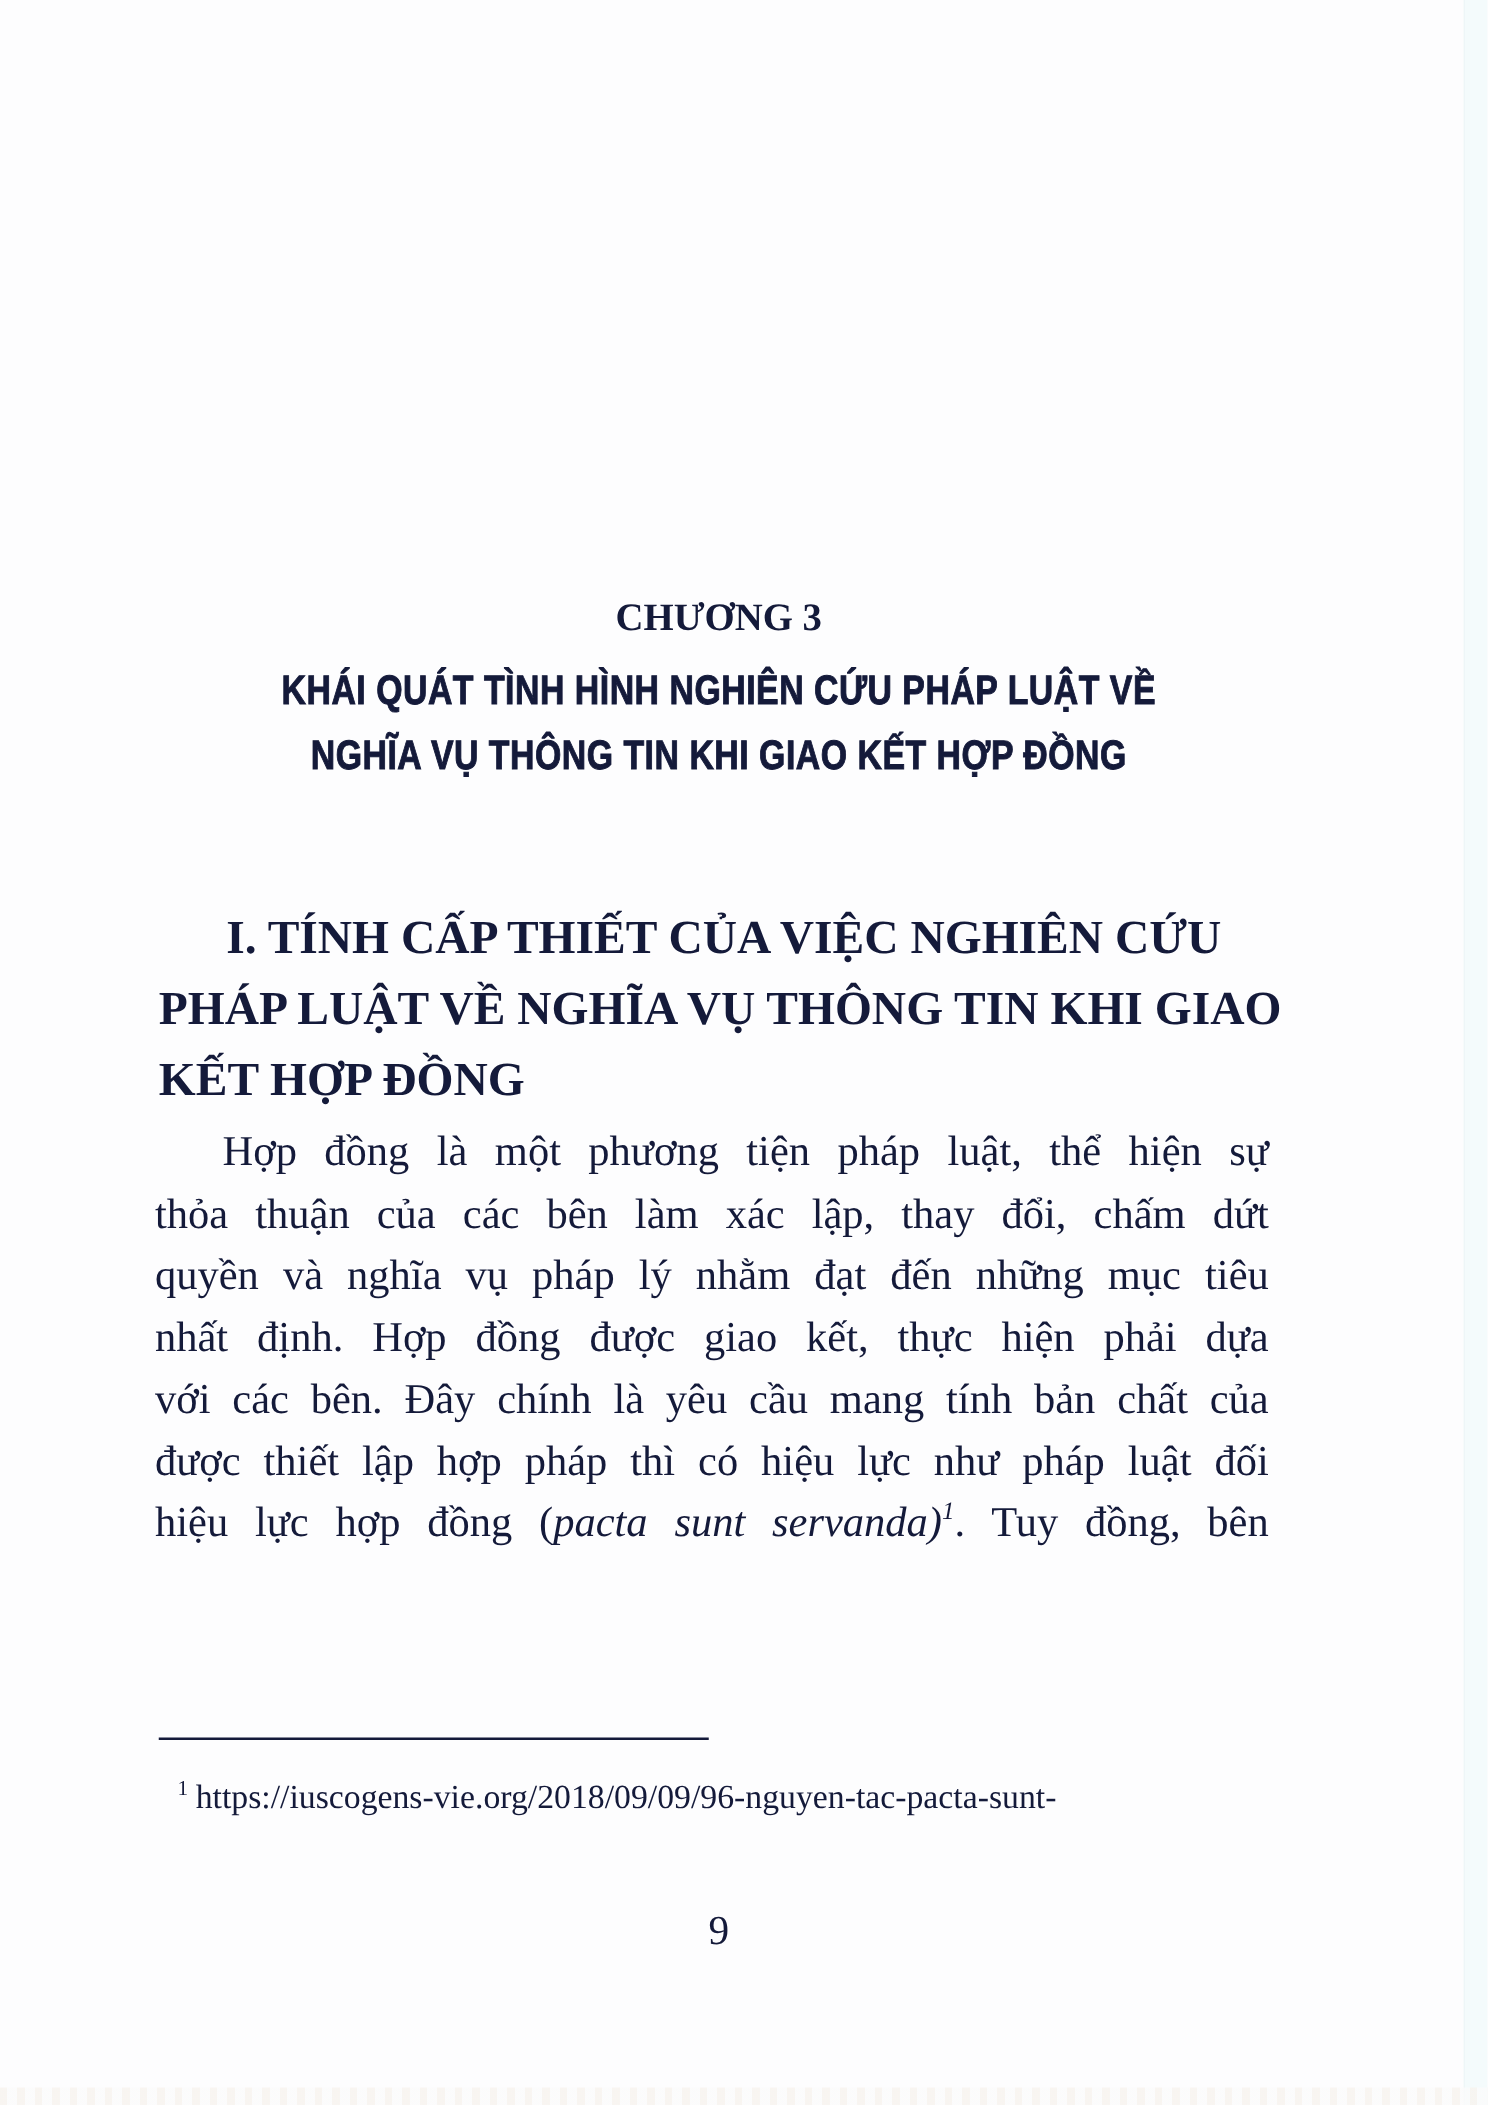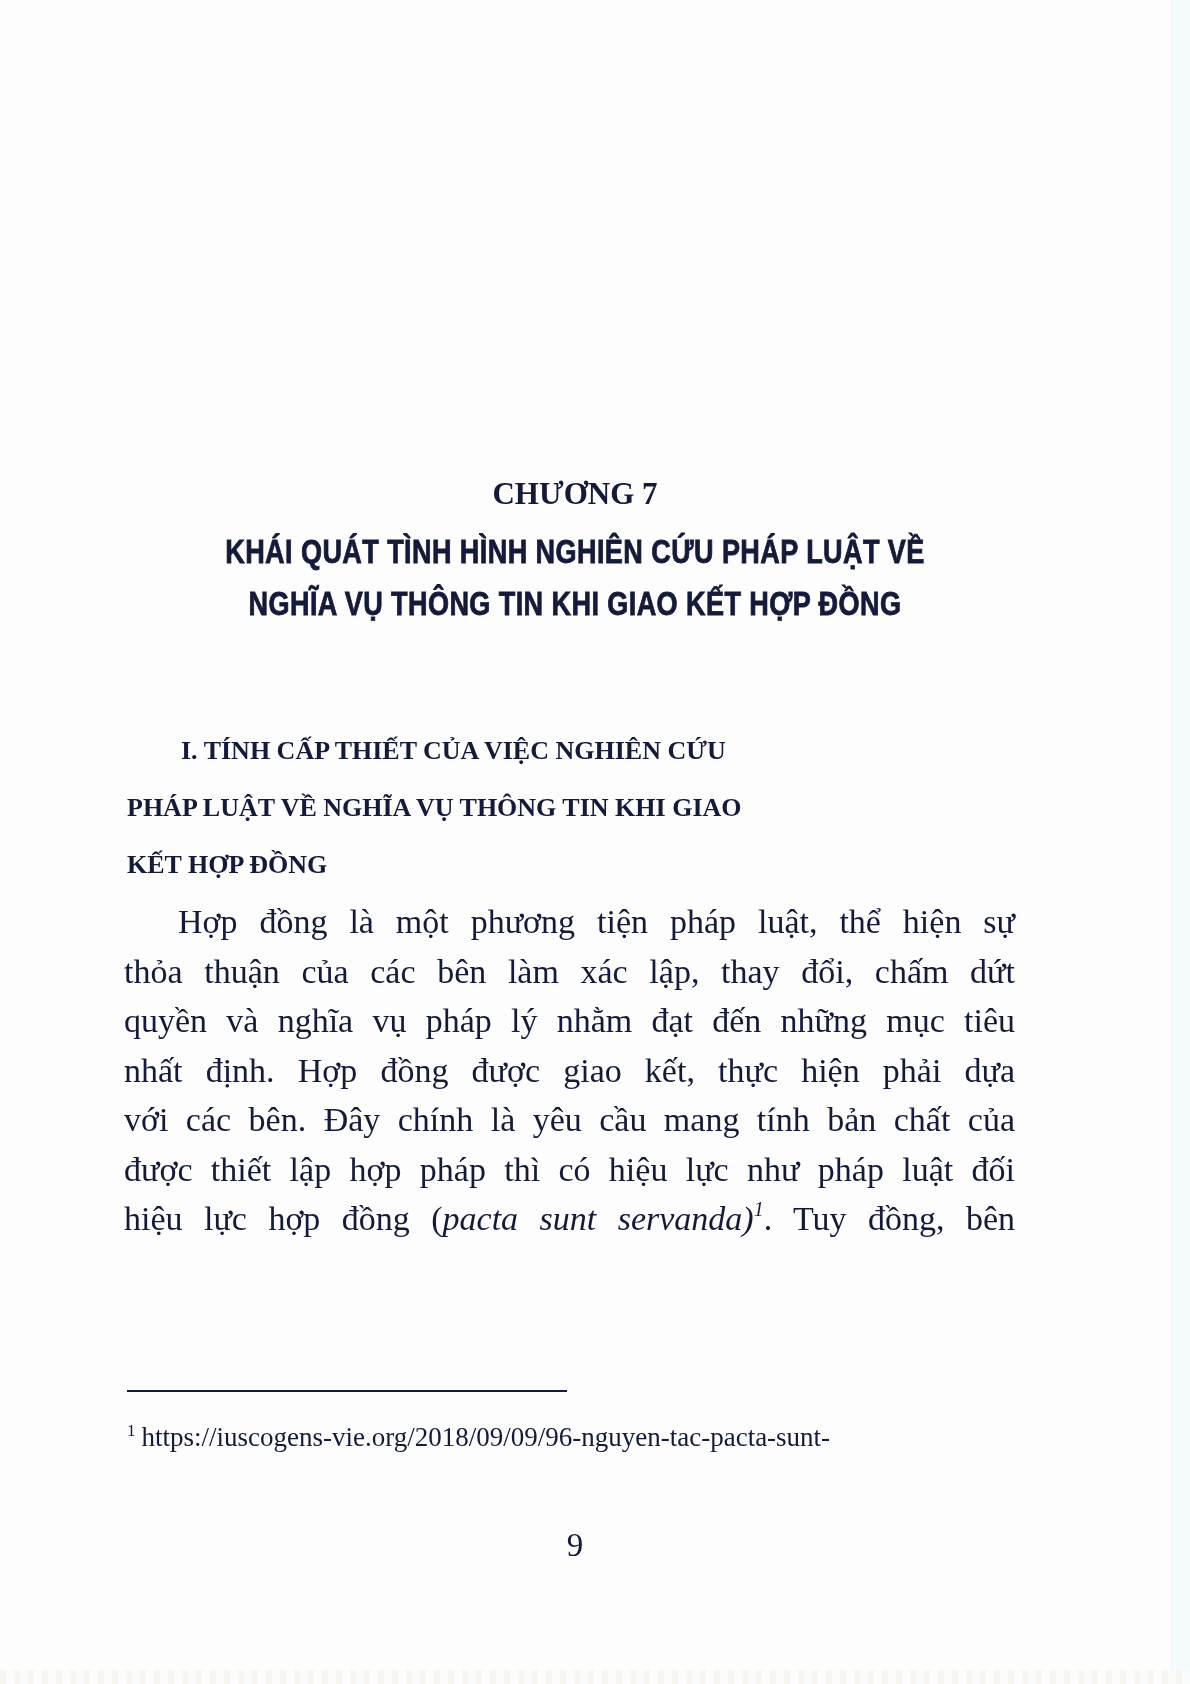--- a/index.html
+++ b/index.html
@@ -60,21 +60,21 @@
       -webkit-text-stroke: 0.8px #141a3a;
     }
     .chapter-title div { white-space: nowrap; }
     .section-heading {
       position: absolute;
       top: 722px;
       left: 127px;
       width: 900px;
       font-family: "Liberation Serif", serif;
       font-weight: bold;
-      font-size: 26px;
+      font-size: 38px;
       line-height: 57px;
     }
     .section-heading .line { white-space: nowrap; }
     .section-heading .line.first { padding-left: 54px; }
     .body-text {
       position: absolute;
       top: 897px;
       left: 124px;
       width: 900px;
       font-family: "Liberation Serif", serif;
@@ -109,21 +109,21 @@
     }
     .footnote {
       position: absolute;
       top: 1417px;
       left: 127px;
       width: 900px;
       font-family: "Liberation Serif", serif;
       font-size: 27px;
       line-height: 40px;
     }
-    .footnote .line { white-space: nowrap; display: block; }
+    .footnote .line { white-space: nowrap; display: block; margin-left: 15px; }
     .footnote sup {
       font-size: 17px;
       vertical-align: 10px;
       line-height: 0;
       margin-right: 6px;
     }
     .page-number {
       position: absolute;
       top: 1527px;
       left: 0;
@@ -132,21 +132,21 @@
       font-family: "Liberation Serif", serif;
       font-size: 33px;
     }
   </style>
 </head>
 <body>
 
 <div class="page-edge"></div>
 <div class="bottom-edge"></div>
 
-<div class="chapter-label">CHƯƠNG 7</div>
+<div class="chapter-label">CHƯƠNG 3</div>
 
 <div class="chapter-title">
   <div>KHÁI QUÁT TÌNH HÌNH NGHIÊN CỨU PHÁP LUẬT VỀ</div>
   <div>NGHĨA VỤ THÔNG TIN KHI GIAO KẾT HỢP ĐỒNG</div>
 </div>
 
 <div class="section-heading">
   <div class="line first">I. TÍNH CẤP THIẾT CỦA VIỆC NGHIÊN CỨU</div>
   <div class="line">PHÁP LUẬT VỀ NGHĨA VỤ THÔNG TIN KHI GIAO</div>
   <div class="line">KẾT HỢP ĐỒNG</div>

